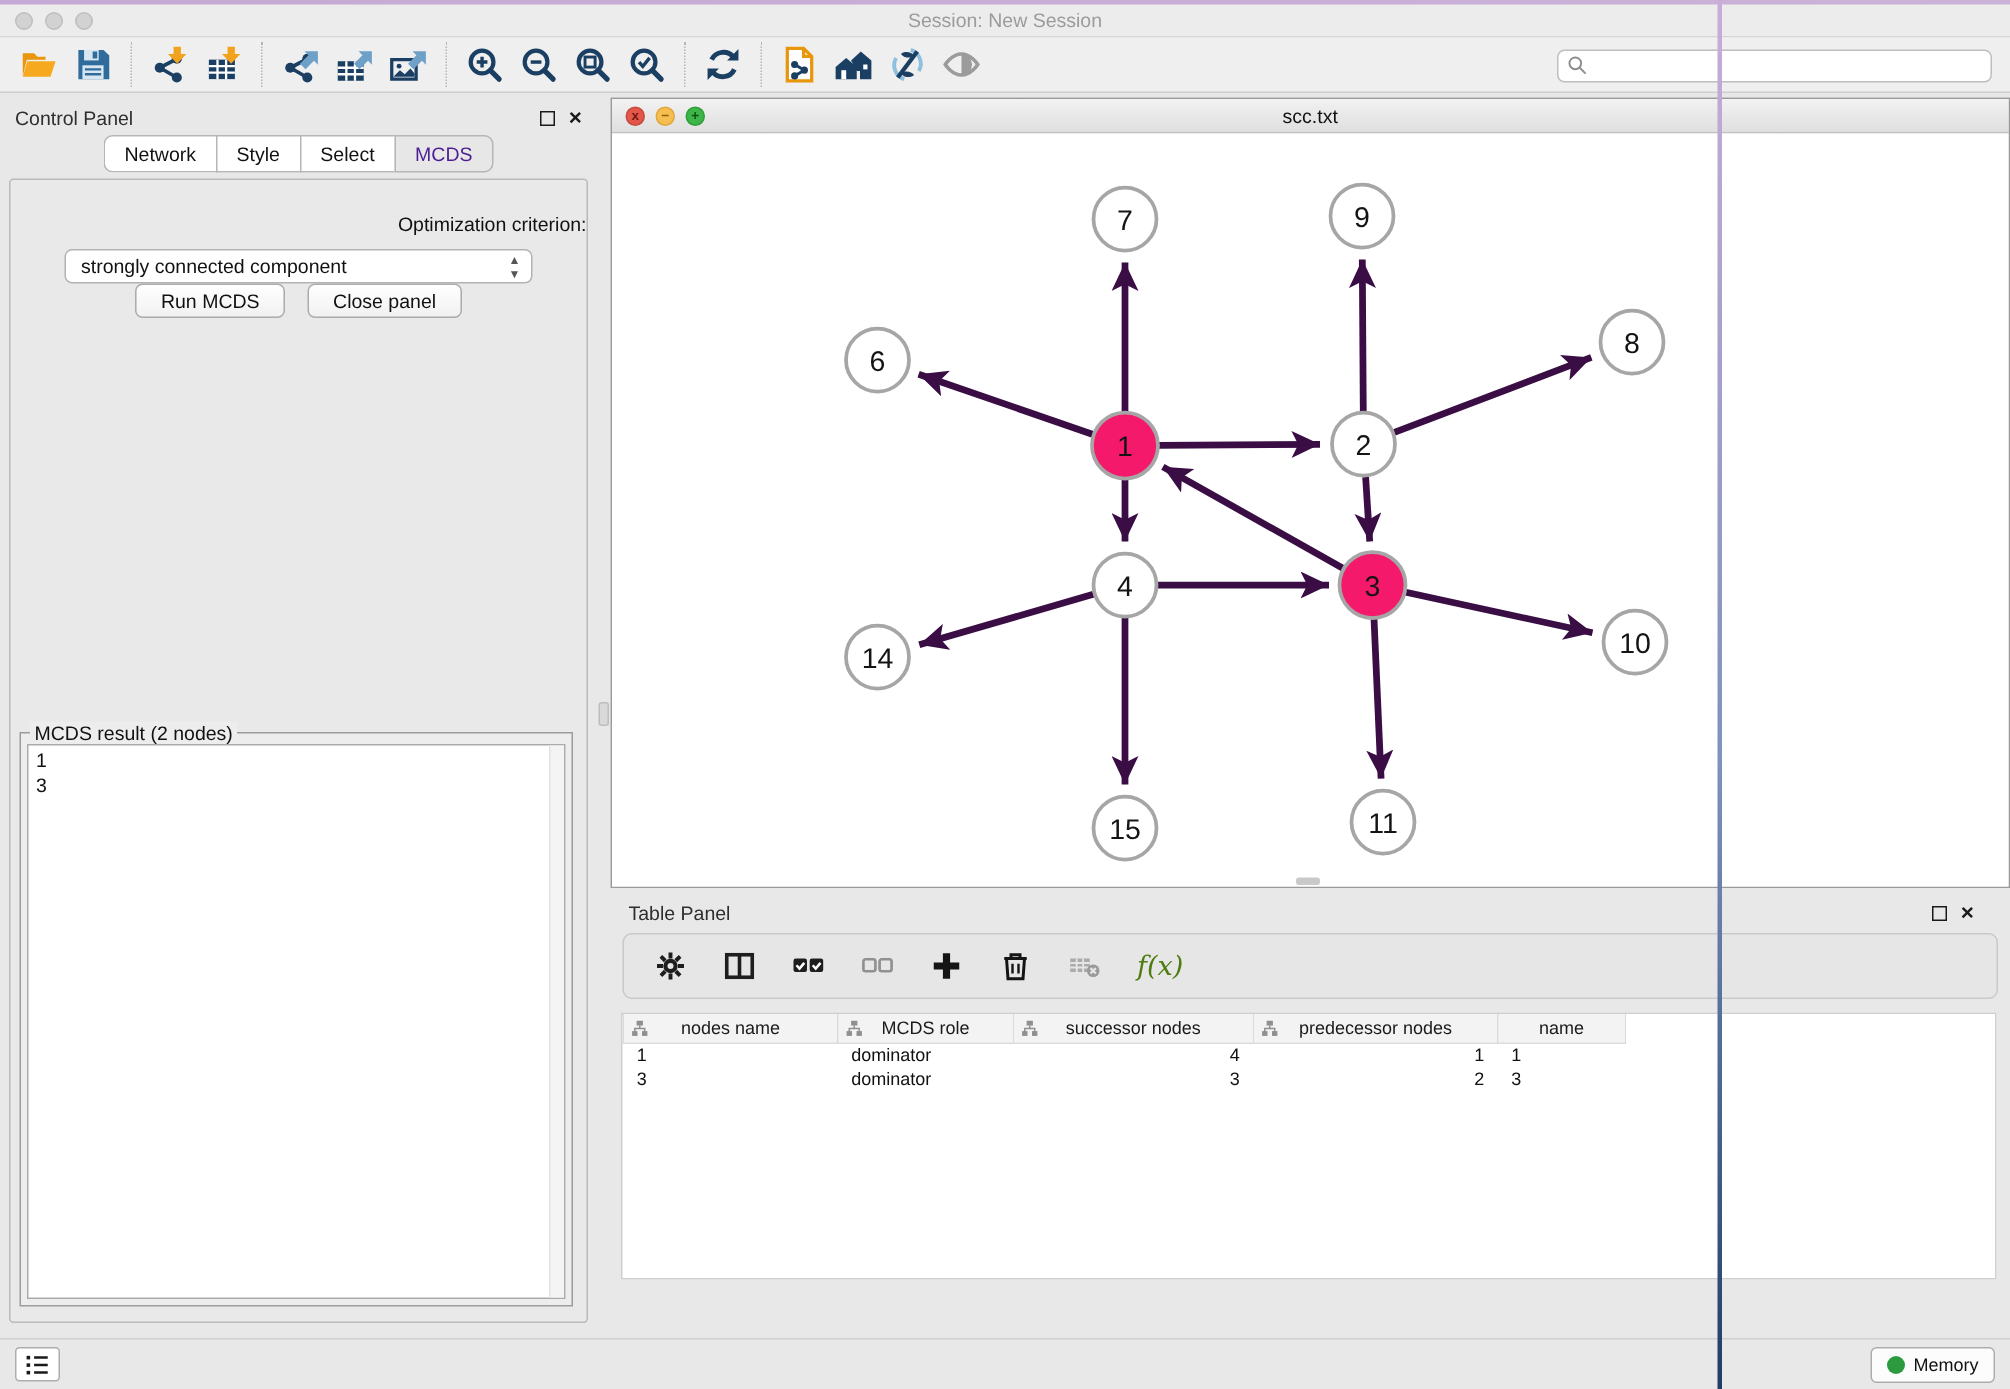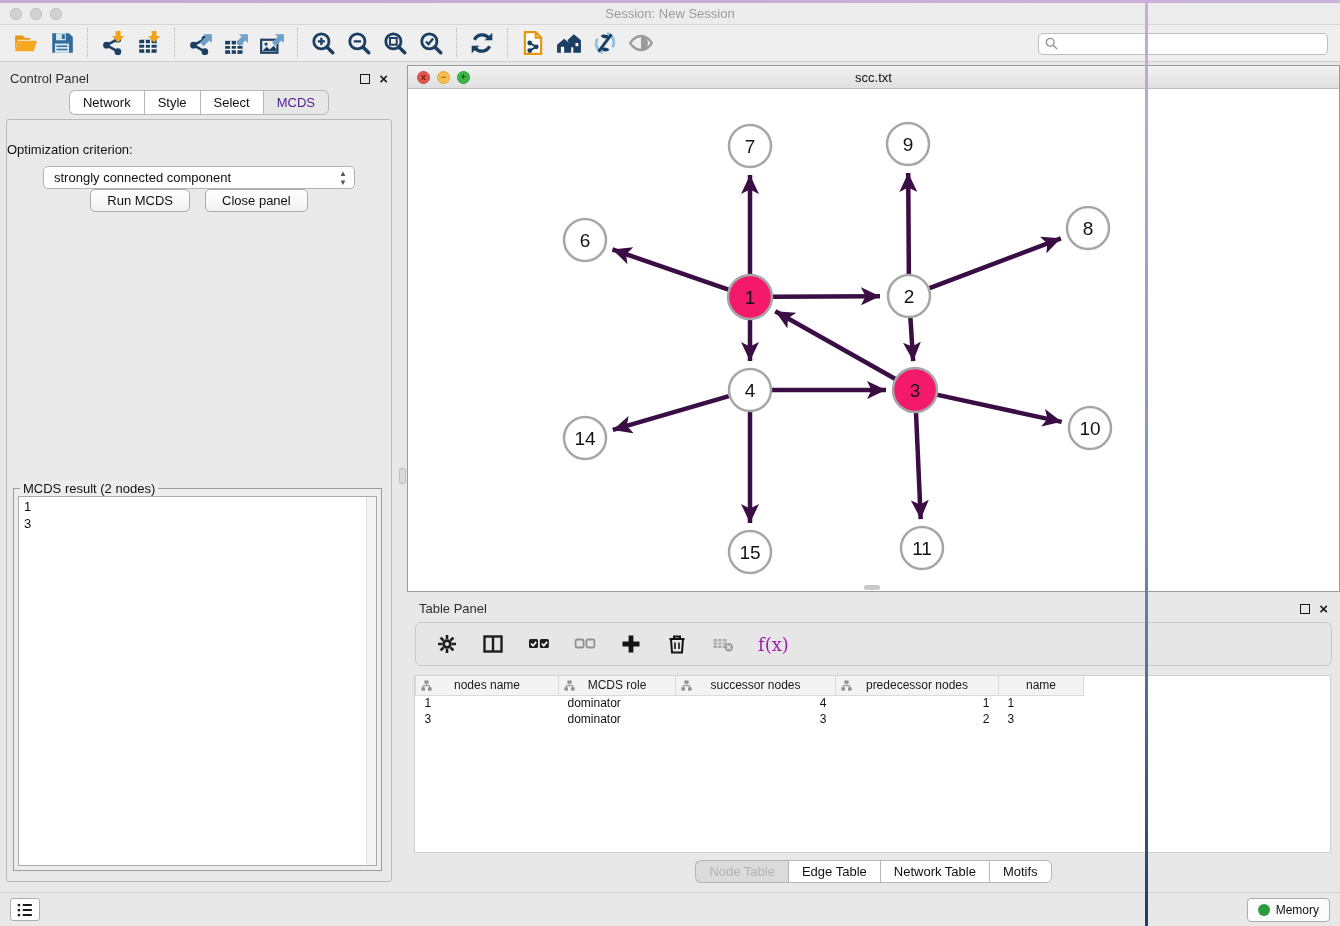--- a/index.html
+++ b/index.html
@@ -29,21 +29,21 @@
   .panel-title { font-size:13px; color:#2E2E2E; }
   .panel-head-icons { margin-left:auto; display:flex; align-items:center; gap:9px; }
   .float-icon { width:10px; height:10px; border:1.6px solid #1A1A1A; display:inline-block; }
   .close-icon { font-size:15px; font-weight:bold; color:#1A1A1A; line-height:10px; }
   .seg-row { display:flex; justify-content:center; position:relative; z-index:3; margin-top:0; }
   .seg-btn { font-size:13px; color:#111; background:#FFF; border:1px solid #B6B6B6; border-right:none; padding:4px 13px; }
   .seg-btn:first-child { border-top-left-radius:6px; border-bottom-left-radius:6px; }
   .seg-btn:last-child { border-right:1px solid #B6B6B6; border-top-right-radius:6px; border-bottom-right-radius:6px; }
   .seg-btn.selected { background:#E7E7E7; color:#4c1d95; }
   .cp-inner { position:absolute; left:6px; right:6px; top:54px; bottom:6px; border:1px solid #BABABA; border-radius:3px; background:#E9E9E9; }
-  .opt-label { text-align:left; font-size:13px; color:#111; margin-top:22px; }
+  .opt-label { text-align:right; font-size:13px; color:#111; margin-top:22px; }
   .combo { position:relative; margin:9px auto 0 auto; width:312px; height:23px; background:#FFF; border:1px solid #B3B3B3; border-radius:5px; display:flex; align-items:center; padding-left:10px; font-size:13px; color:#111; }
   .combo-arrows { position:absolute; right:7px; top:2px; display:flex; flex-direction:column; line-height:9px; font-size:8px; color:#555; }
   .btn-row { display:flex; justify-content:center; gap:15px; }
   .push-btn { height:23px; padding:0 16px; font-size:13px; color:#111; background:linear-gradient(#FFFFFF,#F1F1F1); border:1px solid #ACACAC; border-radius:5px; display:flex; align-items:center; }
   .mcds-fieldset { position:absolute; left:6px; right:9px; top:368px; bottom:10px; border:1px solid #9C9C9C; background:#EDEDED; }
   .mcds-legend { position:absolute; top:-8px; left:6px; background:#EDEDED; padding:0 3px; font-size:13px; color:#111; }
   .mcds-text { position:absolute; left:4px; right:4px; top:7px; bottom:4px; background:#FFF; border:1px solid #ABABAB; font-size:13px; color:#111; line-height:17px; padding:1px 5px; }
   .mcds-scroll { position:absolute; right:0; top:0; bottom:0; width:10px; background:#F4F4F4; border-left:1px solid #E2E2E2; }
   .splitter { position:absolute; left:399px; top:65px; width:8px; height:823px; }
   .splitter-handle { position:absolute; left:0px; top:403px; width:7px; height:16px; background:#D9D9D9; border:1px solid #BDBDBD; border-radius:2px; }
@@ -59,21 +59,21 @@
   .nl.green { background:#3DB549; border:1px solid #2F9E3B; color:#0D5413; }
   .net-canvas { position:absolute; left:0; top:23px; right:0; bottom:0; background:#FFF; }
   .hscroll-nub { position:absolute; left:456px; bottom:1px; width:16px; height:5px; background:#C9C9C9; border-radius:2px; }
   .graph-node-label { font-size:19px; fill:#141414; }
 
   
   .table-panel { position:absolute; left:407px; top:595px; width:933px; height:293px; background:#E8E8E8; }
   .tp-toolbar { position:absolute; left:8px; right:8px; top:27px; height:44px; background:#E6E6E6; border:1px solid #C9C9C9; border-radius:6px; display:flex; align-items:center; gap:24px; padding-left:20px; }
   .tp-icon { display:flex; align-items:center; justify-content:center; }
   .tp-icon svg { width:22px; height:22px; }
-  .fx-label { font-family:"DejaVu Serif","Liberation Serif",serif; font-size:18px; color:#a21caf; }
+  .fx-label { font-family:"DejaVu Serif","Liberation Serif",serif; font-style:italic; font-size:18px; color:#4d7c0f; }
   .ptable-wrap { position:absolute; left:7px; right:9px; top:80px; height:178px; background:#FFF; border:1px solid #CFCFCF; overflow:hidden; }
   table.ptable { border-collapse:collapse; table-layout:fixed; }
   .ptable th { position:relative; height:19px; background:#F3F3F3; border:1px solid #DADADA; border-top:none; font-weight:normal; font-size:12px; color:#1A1A1A; text-align:center; }
   .ptable th .hicon { position:absolute; left:5px; top:4px; }
   .ptable td { height:16px; font-size:12px; color:#111; padding:0 9px; white-space:nowrap; }
   .ptable td.num-r { text-align:right; }
   .tp-tabs { position:absolute; left:0; right:0; bottom:5px; display:flex; justify-content:center; }
   .tp-tabs .seg-btn { padding:3px 13px; }
   .tp-tabs .seg-btn.selected { background:#DBDBDB; color:#B3B3B3; }
 
@@ -360,21 +360,21 @@
           <g>
             <circle cx="342" cy="463" r="21" fill="#FFFFFF" stroke="#A6A6A6" stroke-width="2.5"></circle>
             <text x="342" y="470" text-anchor="middle" class="graph-node-label">15</text>
           </g>
         </svg>
       <div class="hscroll-nub"></div>
     </div>
   </div>
 
   <div class="table-panel">
-    <div class="panel-head" style="padding:6px 12px 0 12px;">
+    <div class="panel-head" style="padding:6px 24px 0 12px;">
       <span class="panel-title">Table Panel</span>
       <span class="panel-head-icons">
         <span class="float-icon"></span>
         <span class="close-icon">×</span>
       </span>
     </div>
     <div class="tp-toolbar" id="tp-toolbar">
         <div class="tp-icon">
           <svg viewBox="0 0 22 22">
             <g stroke="#1E1E1E" stroke-width="2.6">
@@ -478,26 +478,20 @@
             <tr>
               <td>3</td>
               <td>dominator</td>
               <td class="num-r">3</td>
               <td class="num-r">2</td>
               <td>3</td>
             </tr>
           </tbody>
       </table>
     </div>
-    <div class="tp-tabs" id="tp-tabs">
-        <div class="seg-btn selected">Node Table</div>
-        <div class="seg-btn">Edge Table</div>
-        <div class="seg-btn">Network Table</div>
-        <div class="seg-btn">Motifs</div>
-      </div>
   </div>
 
   <div class="statusbar">
     <div class="list-btn">
       <svg width="20" height="20" viewBox="0 0 22 22">
           <g stroke="#1A1A1A" stroke-width="2">
             <path d="M8.5 5.5h10M8.5 11h10M8.5 16.5h10"></path>
           </g>
           <g fill="#1A1A1A">
             <rect x="3" y="4.3" width="2.6" height="2.6"></rect>

